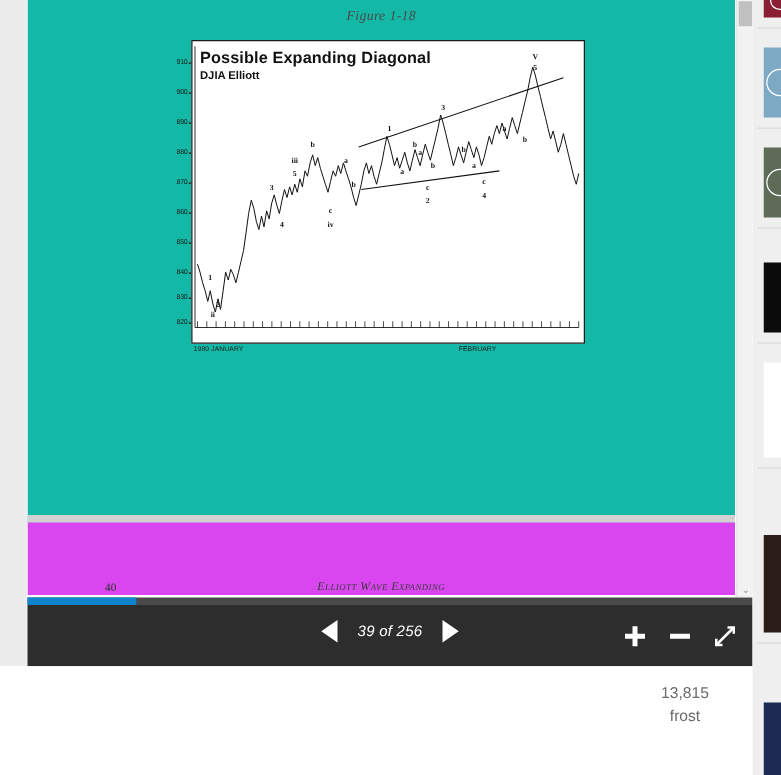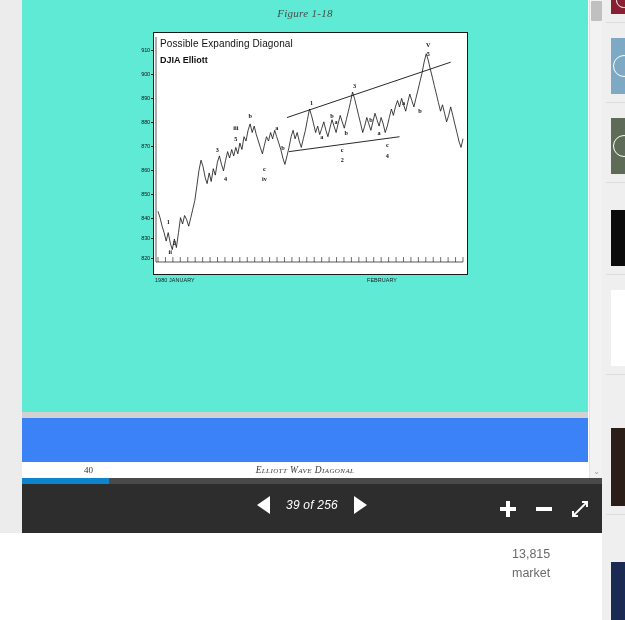--- a/index.html
+++ b/index.html
@@ -46,21 +46,21 @@
     background: #ffffff;
     overflow: hidden;
   }
 
   
   .doc-page {
     position: absolute;
     left: 0; top: 0;
     width: 566px;
     height: 418px;
-    background: #5eead4;
+    background: #14b8a6;
   }
 
   .fig-caption {
     text-align: center;
     font-family: "Liberation Serif", serif;
     font-style: italic;
     font-size: 11px;
     color: #4a4a4a;
     letter-spacing: 0.3px;
   }
@@ -77,22 +77,22 @@
     position: absolute;
     left: 25px; top: 0;
     width: 315px; height: 243px;
     border: 1.4px solid #1a1a1a;
     background: #ffffff;
     overflow: hidden;
   }
   .chart-title {
     position: absolute;
     left: 6px; top: 5px;
-    font-size: 10px;
-    font-weight: 400;
+    font-size: 13px;
+    font-weight: 700;
     color: #111;
     letter-spacing: 0.1px;
     white-space: nowrap;
   }
   .chart-subtitle {
     position: absolute;
     left: 6px; top: 22px;
     font-size: 9px;
     font-weight: 600;
     color: #111;
@@ -137,22 +137,22 @@
   
   .page-sep {
     position: absolute;
     left: 0; top: 412px;
     width: 566px; height: 6px;
     background: #d2d2d2;
   }
   .next-page {
     position: absolute;
     left: 0; top: 418px;
-    width: 566px; height: 44px;
-    background: #3b82f6;
+    width: 566px; height: 58px;
+    background: #d946ef;
     text-decoration: underline;
   }
   .pg-footer {
     position: absolute;
     left: 0; top: 47px;
     width: 566px;
     height: 14px;
   }
   .pg-num {
     position: absolute;
@@ -289,21 +289,21 @@
     line-height: 1.45;
     color: #5a5a5a;
     font-weight: 400;
     letter-spacing: -0.1px;
     cursor: pointer;
   }
   .views-block {
     position: absolute;
     right: 18px; top: 12px;
     width: 72px;
-    text-align: left;
+    text-align: center;
     color: #6b6b6b;
     font-size: 12.5px;
     line-height: 1.55;
   }
 
   
   .right-rail {
     position: absolute;
     left: 602px; top: 0;
     width: 23px; height: 620px;
@@ -458,21 +458,21 @@
           </div>
         </div>
 
       </div>
 
       <div class="page-sep"></div>
 
       <div class="next-page">
         <div class="pg-footer">
           <span class="pg-num">40</span>
-          <span class="pg-running-head">Elliott Wave Diagonal</span>
+          <span class="pg-running-head">Elliott Wave Expanding</span>
         </div>
       </div>
 
       <div class="v-scrollbar">
         <div class="v-thumb"></div>
         <div class="v-arrow">⌄</div>
       </div>
     </div>
 
     <div class="progress-track">
@@ -495,21 +495,21 @@
             <path d="M16.4 3.6 L3.6 16.4" stroke="#fff" stroke-width="2"></path>
           </svg>
         </div>
       </div>
     </div>
   </div>
 
   <div class="info-bar">
     <div class="views-block">
       <div>13,815</div>
-      <div>market</div>
+      <div>frost</div>
     </div>
   </div>
 
   <div class="right-rail" id="right-rail">
       <div class="thumb" style="top: -14px; height: 28px; background: rgb(138, 31, 51);">
         <div class="ring" style="width: 15.4px; height: 15.4px; left: 5.3px; top: 6.3px;"></div>
       </div>
       <div class="rail-sep" style="top: 22px;"></div>
       <div class="thumb" style="top: 38px; height: 56px; background: rgb(126, 169, 196);">
         <div class="ring" style="width: 22px; height: 22px; left: 2px; top: 17px;"></div>

